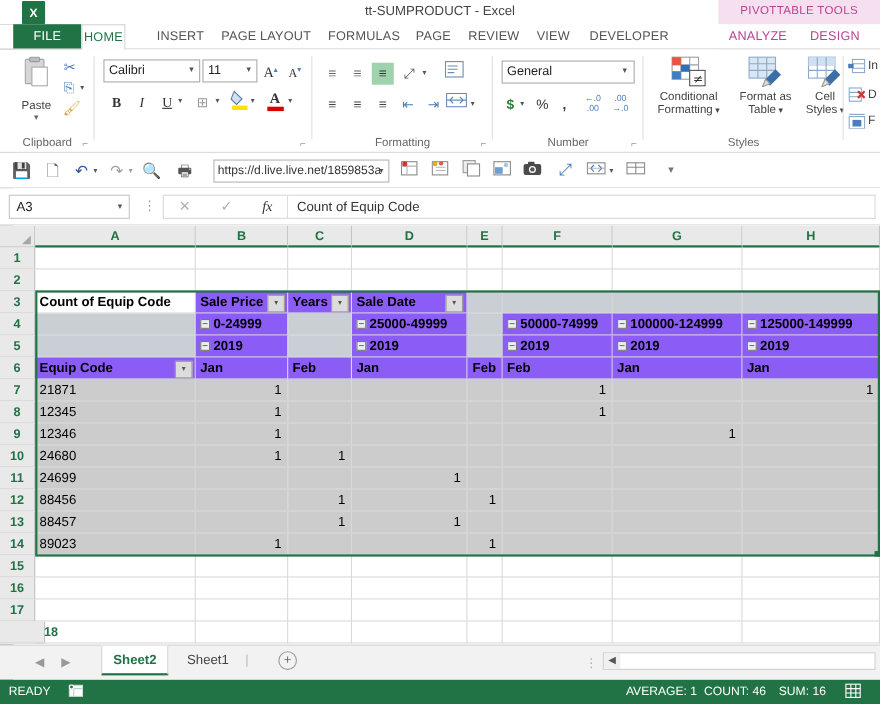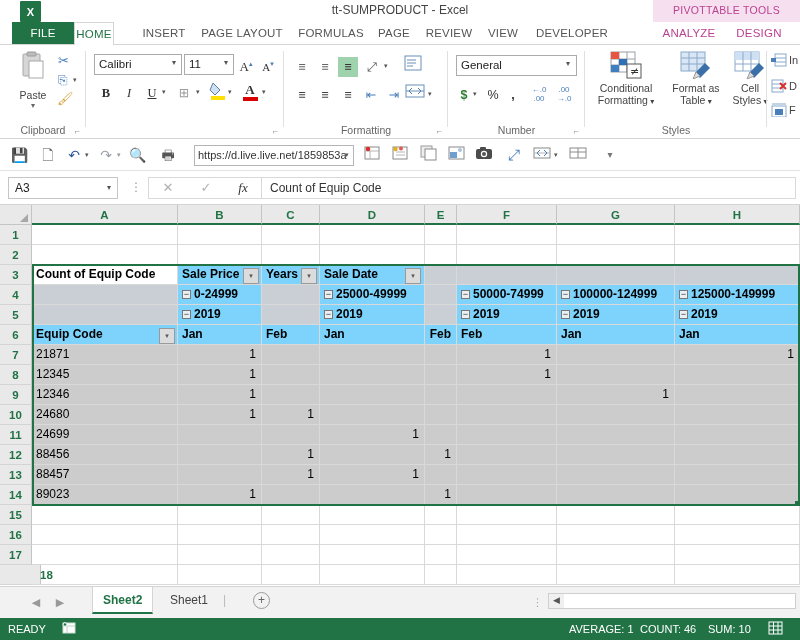--- a/index.html
+++ b/index.html
@@ -170,21 +170,21 @@
     background: #e9e9e9; border-right: 1px solid #c4c4c4;
     border-bottom: 1px solid #d4d4d4;
     text-align: center; font-size: 11.5px; font-weight: bold; color: #217346;
   }
   .cell {
     position: absolute; height: 20px; line-height: 19px;
     border-right: 1px solid #d9d9d9; border-bottom: 1px solid #d9d9d9;
     font-size: 12px; color: #000; overflow: hidden; white-space: nowrap;
   }
   .cell.pv { background: #c9cfd4; }
-  .cell.pvl { background: #7dd3fc; font-weight: bold; }
+  .cell.pvl { background: #8b5cf6; font-weight: bold; }
   .cell.bodyrow { background: #cccccc; }
   .cell.active { background: #ffffff; font-weight: bold; }
   .pl { padding-left: 4px; }
   .pr { padding-right: 5px; text-align: right; }
 
   
   .exp {
     display: inline-block; width: 9px; height: 9px; line-height: 7px;
     border: 1px solid #777; background: #eceff1; color: #333;
     font-size: 9px; text-align: center; vertical-align: 1px;
@@ -766,21 +766,21 @@
     <span class="st-ico" style="left:62px;">
       <svg width="14" height="14" viewBox="0 0 14 14">
           <rect x="1" y="2" width="12" height="10" fill="#fff" stroke="#c8e0d0"></rect>
           <line x1="1" y1="5" x2="13" y2="5" stroke="#b9d4c4"></line>
           <line x1="5" y1="5" x2="5" y2="12" stroke="#b9d4c4"></line>
           <circle cx="3" cy="3.5" r="1.8" fill="#217346" stroke="#fff"></circle>
         </svg>
     </span>
     <span class="st" style="left:569px;">AVERAGE: 1</span>
     <span class="st" style="left:640px;">COUNT: 46</span>
-    <span class="st" style="left:708px;">SUM: 10</span>
+    <span class="st" style="left:708px;">SUM: 16</span>
     <span class="st-ico" style="left:768px;">
       <svg width="15" height="14" viewBox="0 0 15 14">
           <rect x="1" y="1" width="13" height="12" fill="none" stroke="#fff"></rect>
           <line x1="1" y1="5" x2="14" y2="5" stroke="#fff"></line>
           <line x1="5.5" y1="1" x2="5.5" y2="13" stroke="#fff"></line>
           <line x1="10" y1="1" x2="10" y2="13" stroke="#fff"></line>
           <line x1="1" y1="9" x2="14" y2="9" stroke="#fff"></line>
         </svg>
     </span>
   </div>

